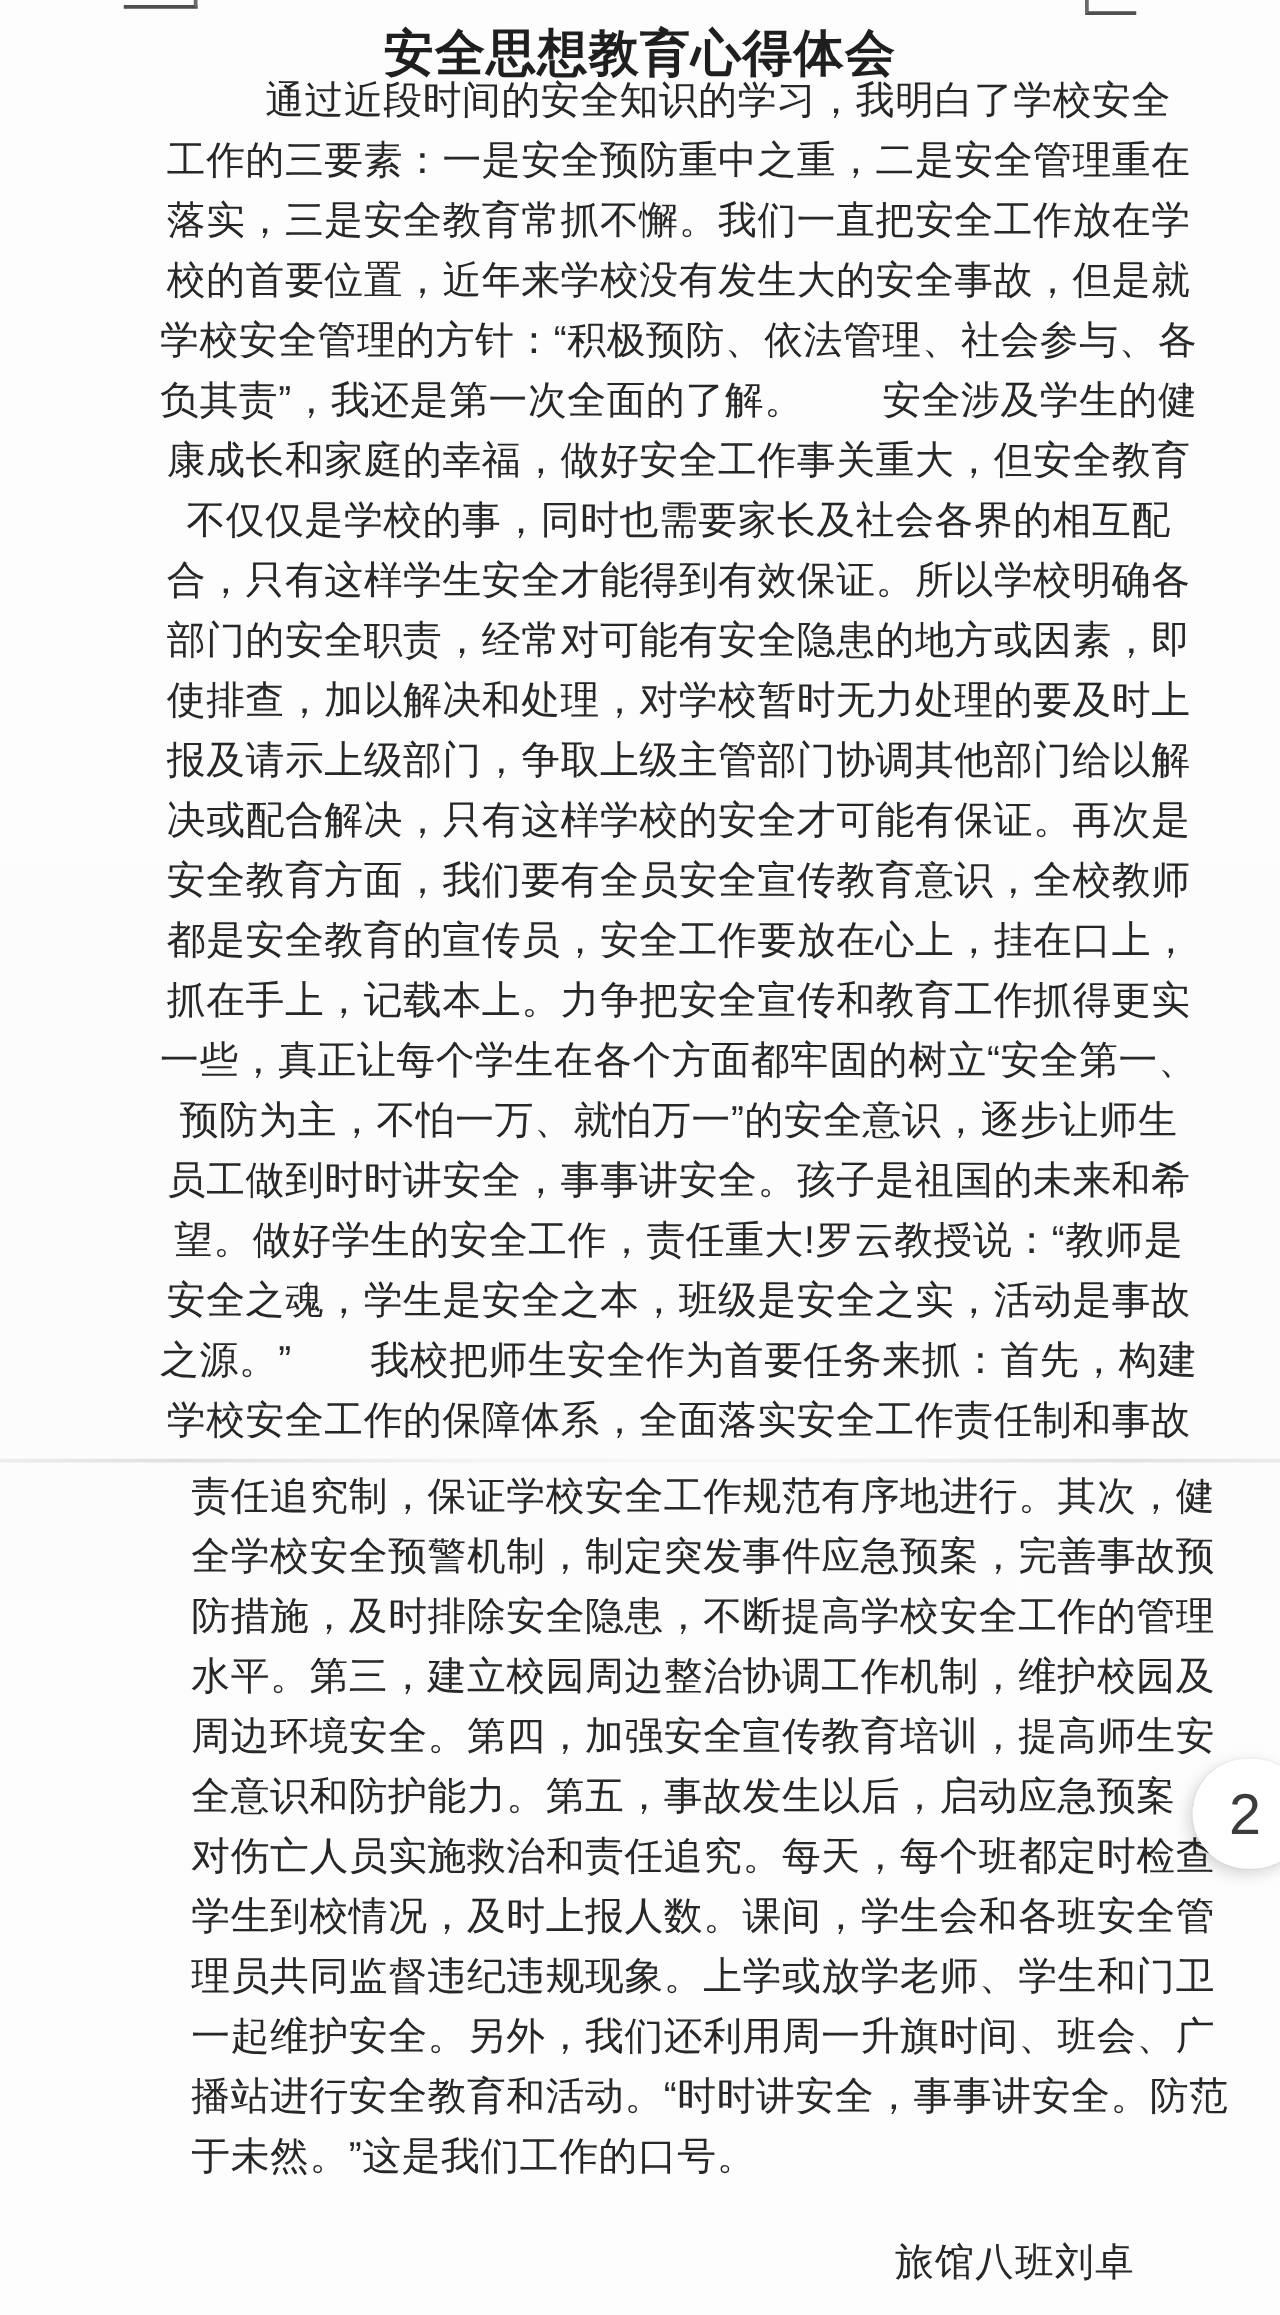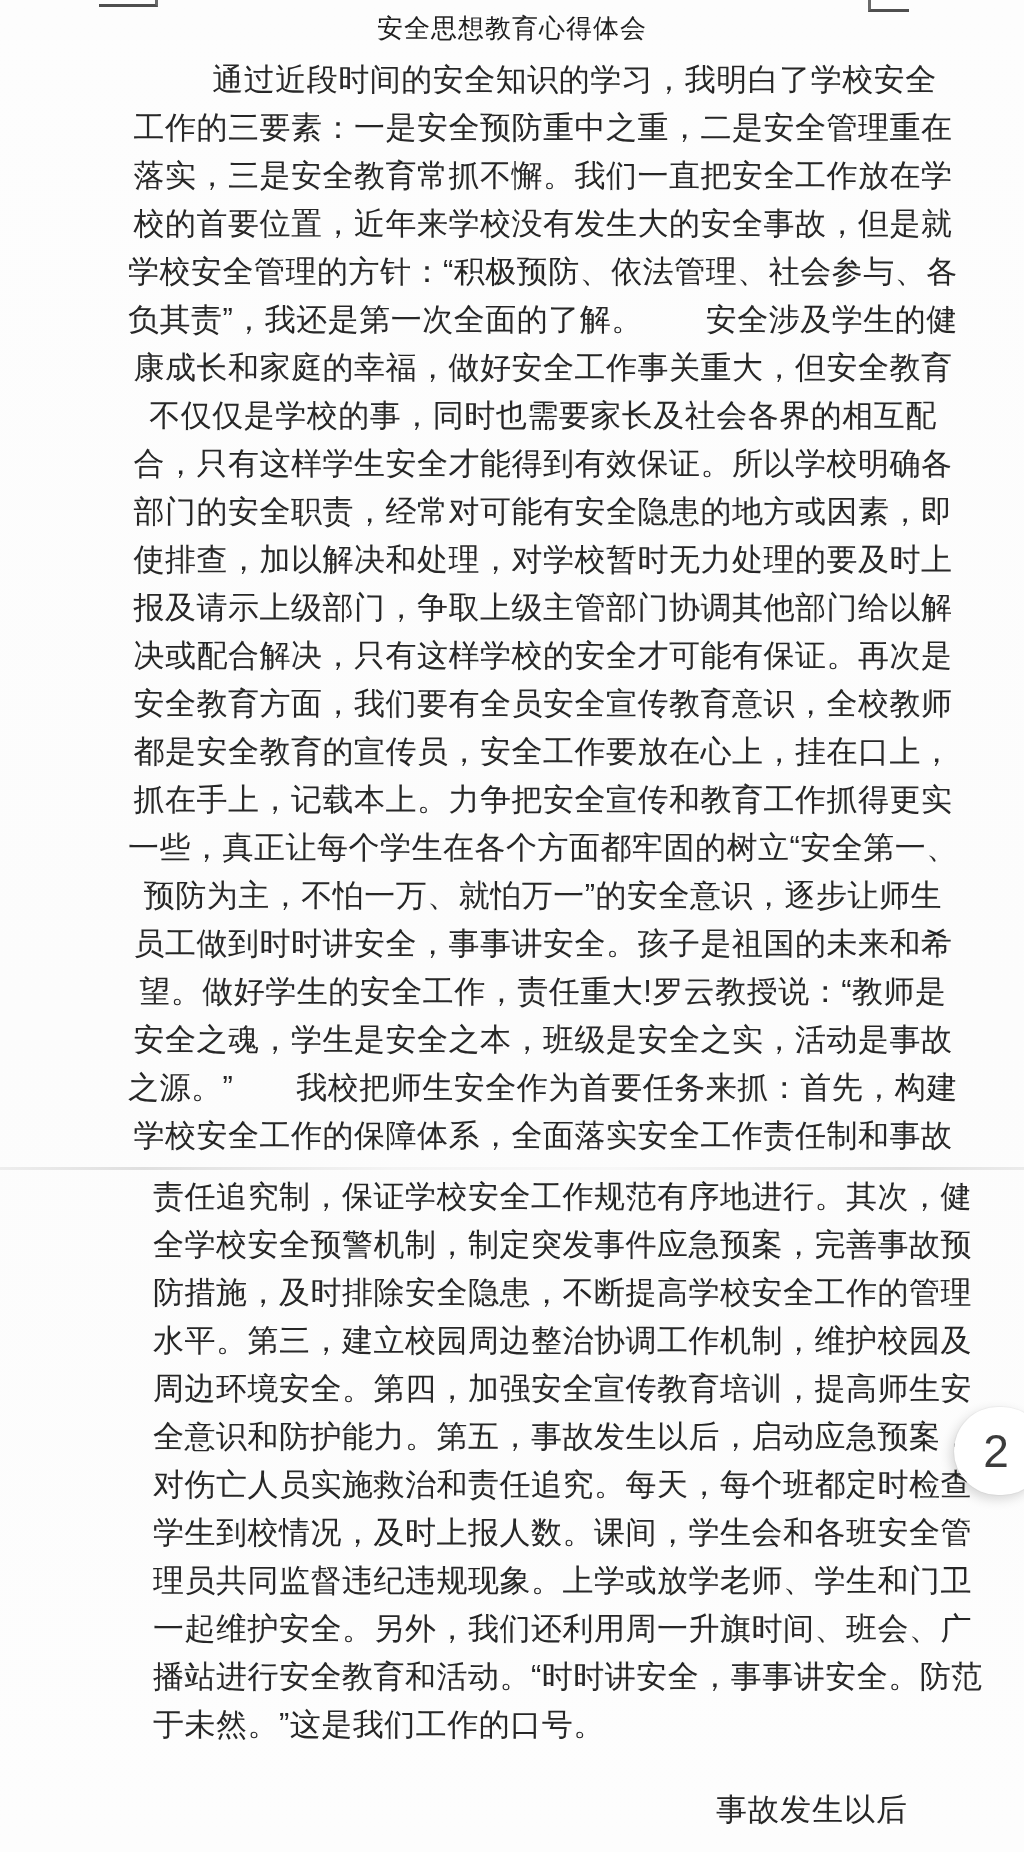--- a/index.html
+++ b/index.html
@@ -30,25 +30,25 @@
   }
   .corner-mark.right {
     left: 868px;
     width: 38px;
     height: 9px;
     border-bottom: 3px solid #4f4f4f;
     border-left: 3px solid #6a6a6a;
   }
   .doc-title {
     margin: 0;
-    padding-top: 5px;
+    padding-top: 20px;
     text-align: center;
-    font-size: 26px;
+    font-size: 40px;
     line-height: 46px;
-    font-weight: 400;
+    font-weight: 700;
     letter-spacing: 1px;
     color: #1f1f1f;
   }
   .body-block {
     white-space: pre;
   }
   .body-block .line {
     height: 48px;
     line-height: 48px;
     font-size: 31px;
@@ -120,19 +120,19 @@
   <div class="corner-mark right"></div>
 
   <h1 class="doc-title">安全思想教育心得体会</h1>
 
   <div class="body-block section-1"><div class="line">　　通过近段时间的安全知识的学习，我明白了学校安全</div><div class="line">工作的三要素：一是安全预防重中之重，二是安全管理重在</div><div class="line">落实，三是安全教育常抓不懈。我们一直把安全工作放在学</div><div class="line">校的首要位置，近年来学校没有发生大的安全事故，但是就</div><div class="line">学校安全管理的方针：“积极预防、依法管理、社会参与、各</div><div class="line">负其责”，我还是第一次全面的了解。　　安全涉及学生的健</div><div class="line">康成长和家庭的幸福，做好安全工作事关重大，但安全教育</div><div class="line">不仅仅是学校的事，同时也需要家长及社会各界的相互配</div><div class="line">合，只有这样学生安全才能得到有效保证。所以学校明确各</div><div class="line">部门的安全职责，经常对可能有安全隐患的地方或因素，即</div><div class="line">使排查，加以解决和处理，对学校暂时无力处理的要及时上</div><div class="line">报及请示上级部门，争取上级主管部门协调其他部门给以解</div><div class="line">决或配合解决，只有这样学校的安全才可能有保证。再次是</div><div class="line">安全教育方面，我们要有全员安全宣传教育意识，全校教师</div><div class="line">都是安全教育的宣传员，安全工作要放在心上，挂在口上，</div><div class="line">抓在手上，记载本上。力争把安全宣传和教育工作抓得更实</div><div class="line">一些，真正让每个学生在各个方面都牢固的树立“安全第一、</div><div class="line">预防为主，不怕一万、就怕万一”的安全意识，逐步让师生</div><div class="line">员工做到时时讲安全，事事讲安全。孩子是祖国的未来和希</div><div class="line">望。做好学生的安全工作，责任重大!罗云教授说：“教师是</div><div class="line">安全之魂，学生是安全之本，班级是安全之实，活动是事故</div><div class="line">之源。”　　我校把师生安全作为首要任务来抓：首先，构建</div><div class="line">学校安全工作的保障体系，全面落实安全工作责任制和事故</div></div>
 
   <div class="seam"></div>
 
   <div class="body-block section-2"><div class="line">责任追究制，保证学校安全工作规范有序地进行。其次，健</div><div class="line">全学校安全预警机制，制定突发事件应急预案，完善事故预</div><div class="line">防措施，及时排除安全隐患，不断提高学校安全工作的管理</div><div class="line">水平。第三，建立校园周边整治协调工作机制，维护校园及</div><div class="line">周边环境安全。第四，加强安全宣传教育培训，提高师生安</div><div class="line">全意识和防护能力。第五，事故发生以后，启动应急预案，</div><div class="line">对伤亡人员实施救治和责任追究。每天，每个班都定时检查</div><div class="line">学生到校情况，及时上报人数。课间，学生会和各班安全管</div><div class="line">理员共同监督违纪违规现象。上学或放学老师、学生和门卫</div><div class="line">一起维护安全。另外，我们还利用周一升旗时间、班会、广</div><div class="line">播站进行安全教育和活动。“时时讲安全，事事讲安全。防范</div><div class="line">于未然。”这是我们工作的口号。</div></div>
 
-  <div class="signature-row">事故发生以后</div>
+  <div class="signature-row">旅馆八班刘卓</div>
 
   <div class="page-badge">
     <span class="num">2</span>
   </div>
 
 </div>
 
 </body></html>

